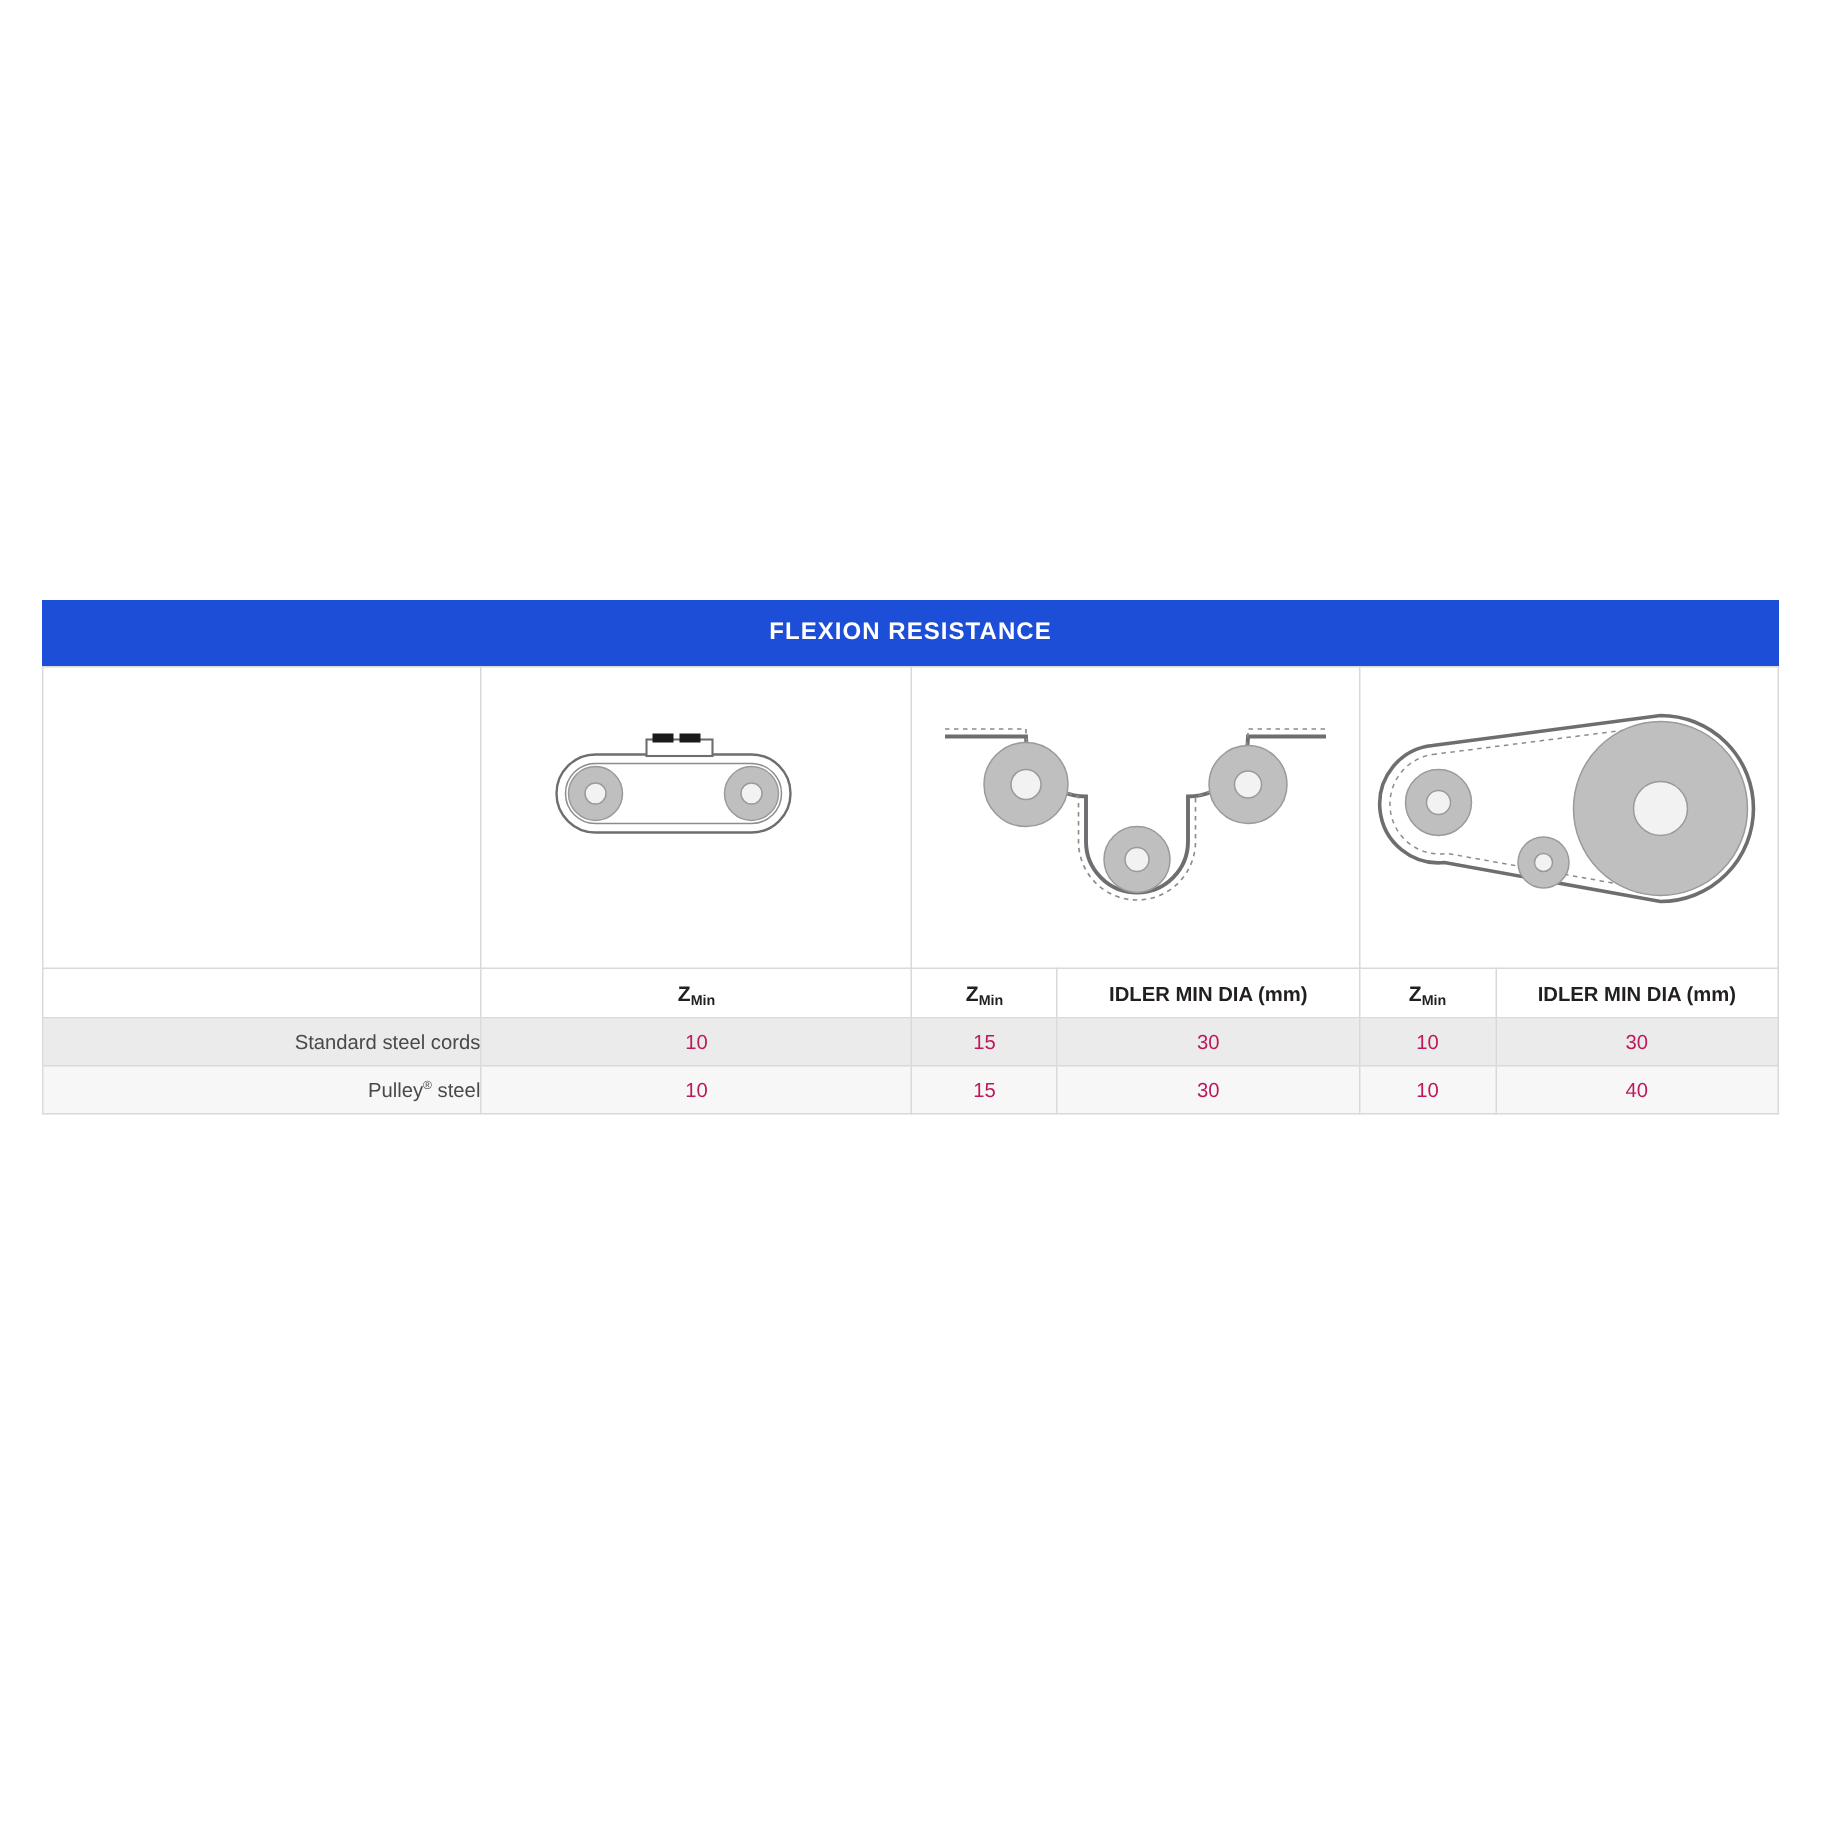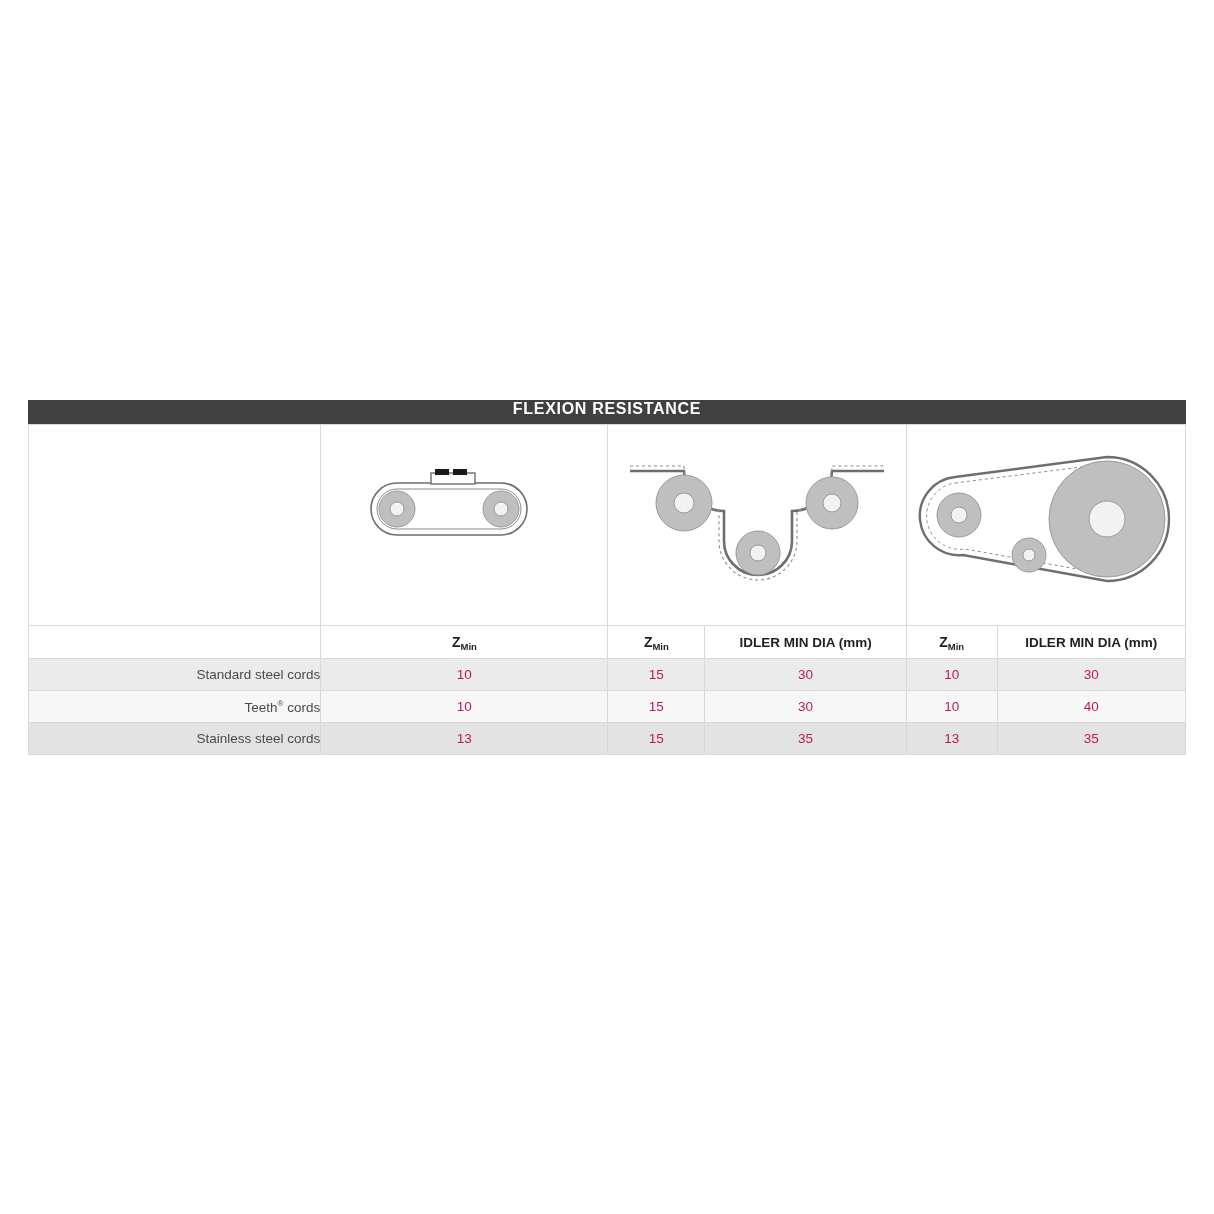--- a/index.html
+++ b/index.html
@@ -18,24 +18,24 @@
 
   .sheet {
     position: absolute;
     left: 28px;
     top: 400px;
     width: 1158px;
   }
 
   
   .title-bar {
-    background: #404040;
-    height: 24px;
+    background: #1d4ed8;
+    height: 44px;
     display: flex;
-    align-items: flex-start;
+    align-items: center;
     justify-content: center;
   }
   .title-bar .title-text {
     color: #ffffff;
     font-size: 16px;
     font-weight: bold;
     letter-spacing: 0.7px;
   }
 
   
@@ -204,32 +204,24 @@
     <tr class="data-row row-shade-a">
       <td class="rowlabel">Standard steel cords</td>
       <td>10</td>
       <td>15</td>
       <td>30</td>
       <td>10</td>
       <td>30</td>
     </tr>
 
     <tr class="data-row row-shade-b">
-      <td class="rowlabel"><span>Teeth</span><span class="reg-mark">®</span><span> cords</span></td>
+      <td class="rowlabel"><span>Pulley</span><span class="reg-mark">®</span><span> steel</span></td>
       <td>10</td>
       <td>15</td>
       <td>30</td>
       <td>10</td>
       <td>40</td>
     </tr>
 
-    <tr class="data-row row-shade-c">
-      <td class="rowlabel">Stainless steel cords</td>
-      <td>13</td>
-      <td>15</td>
-      <td>35</td>
-      <td>13</td>
-      <td>35</td>
-    </tr>
   </tbody>
     </table>
 
 </div>
 
 </body></html>

